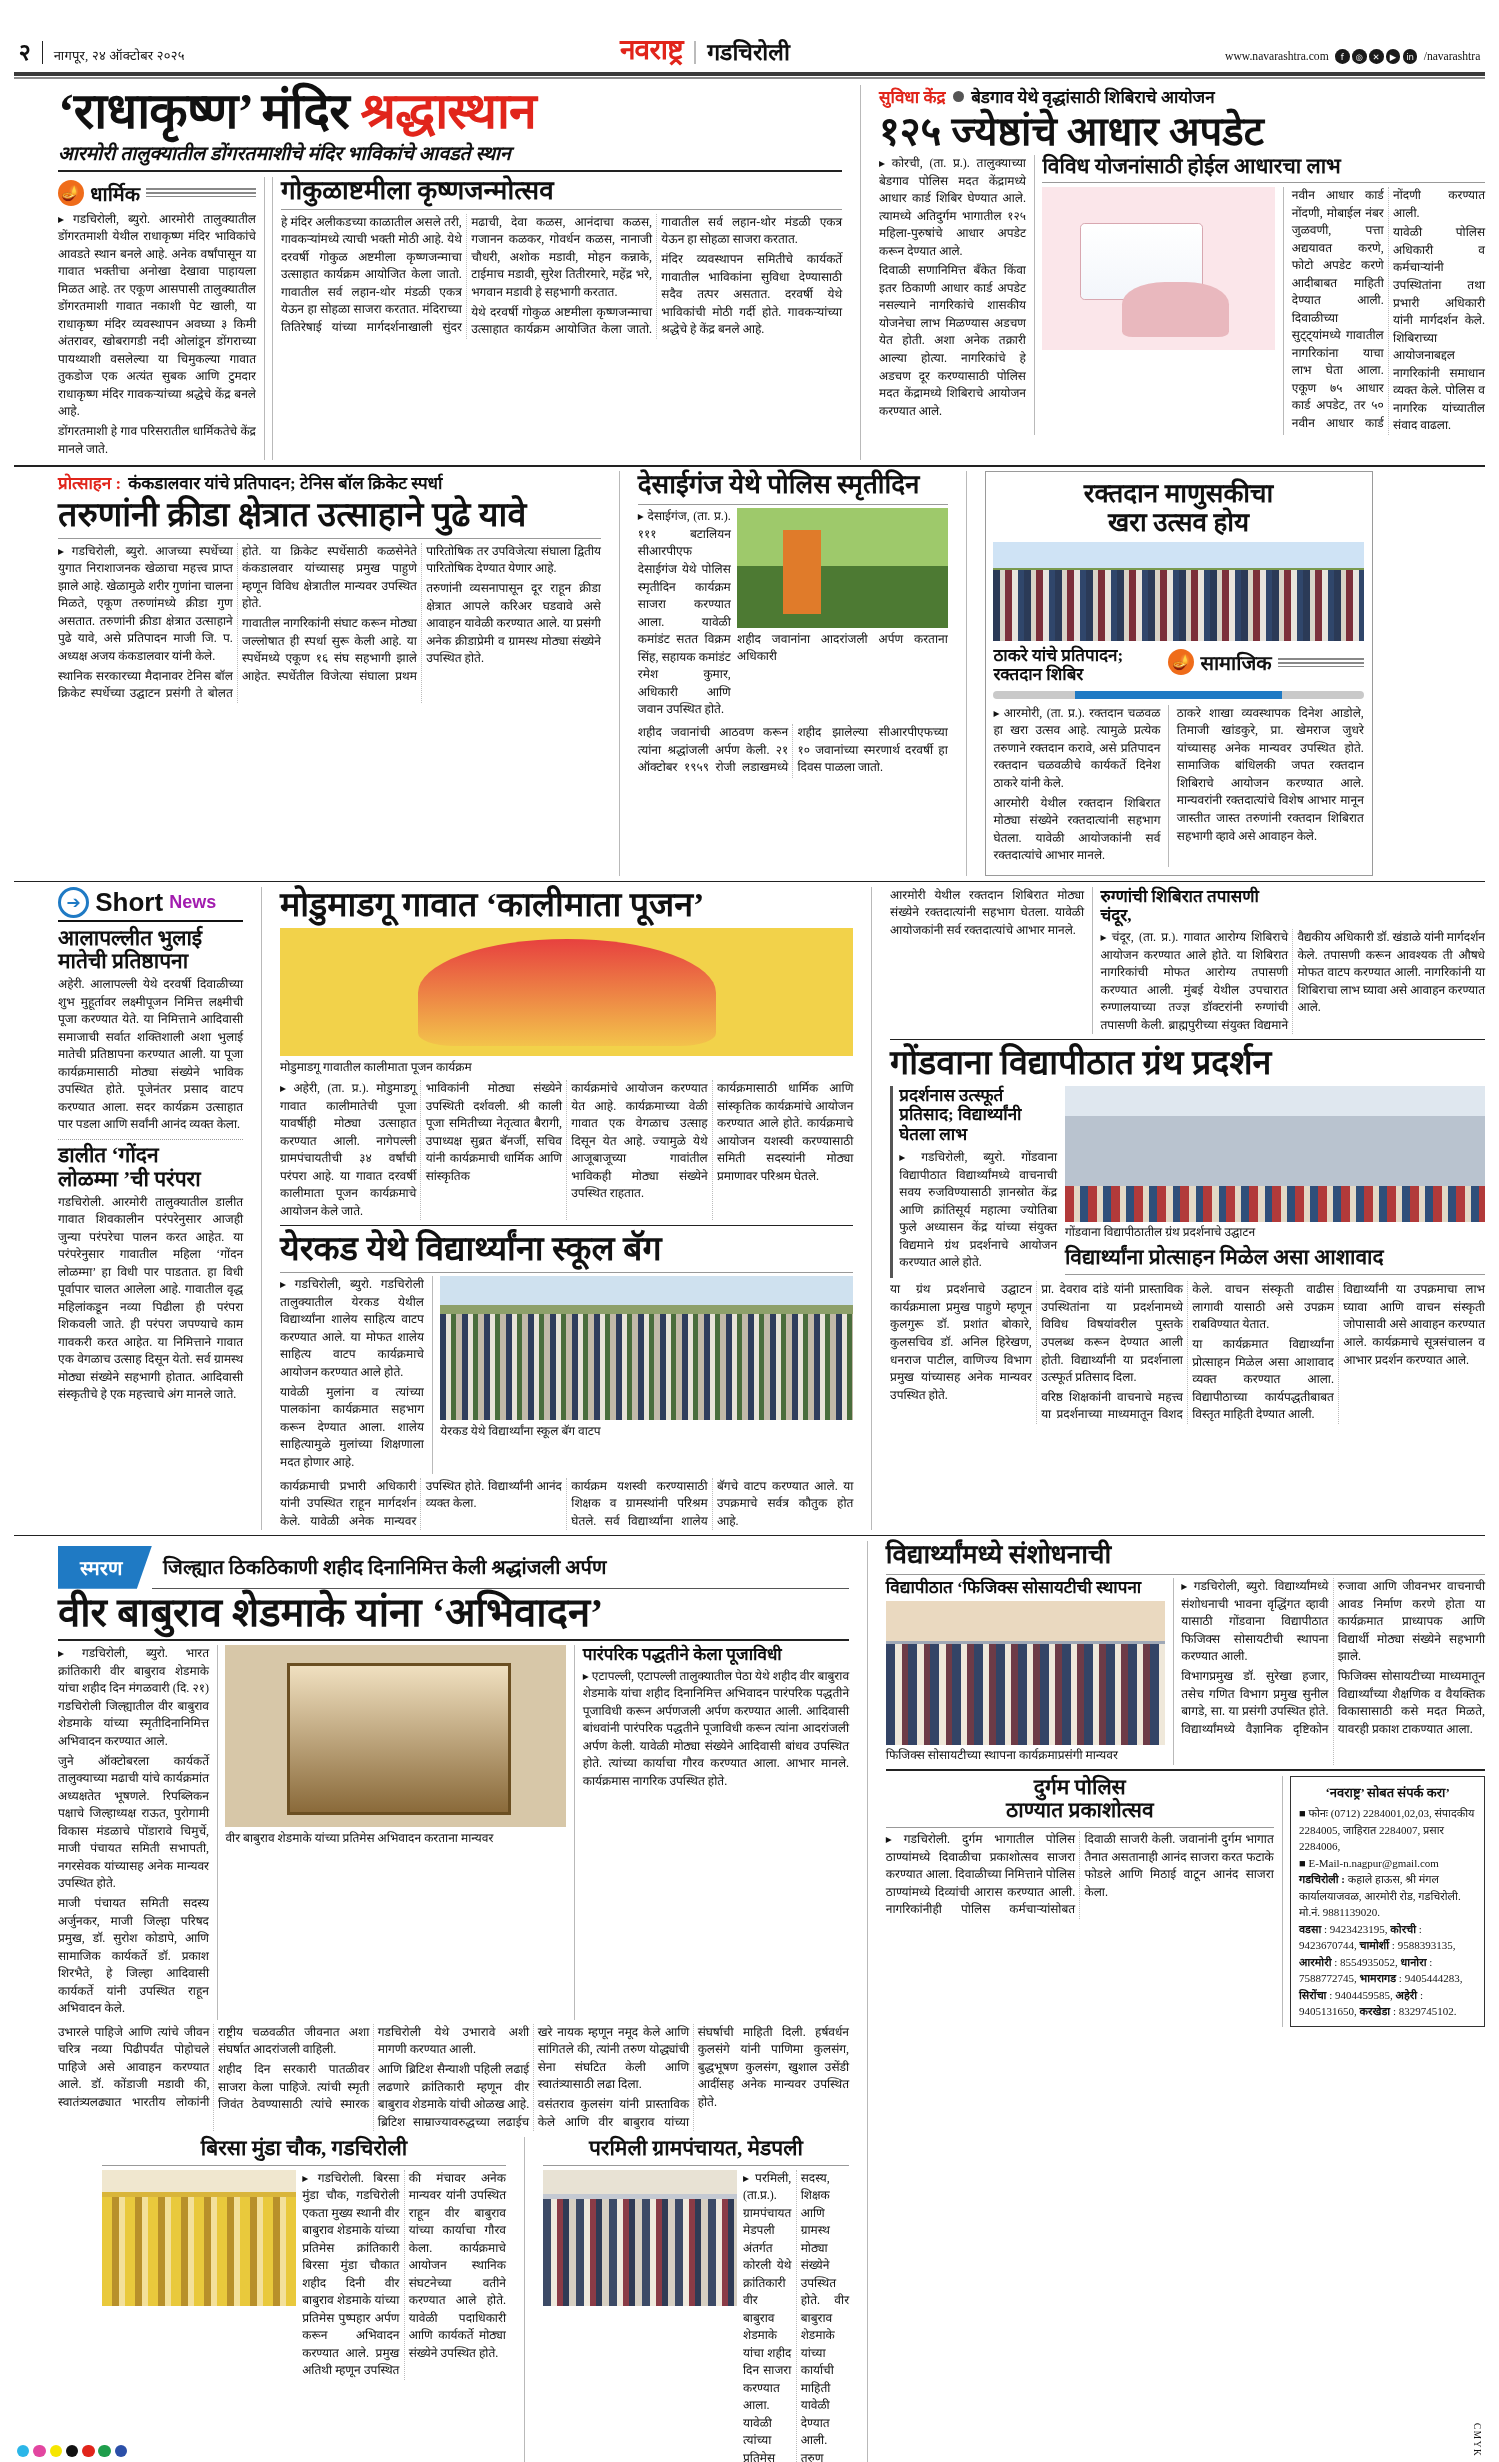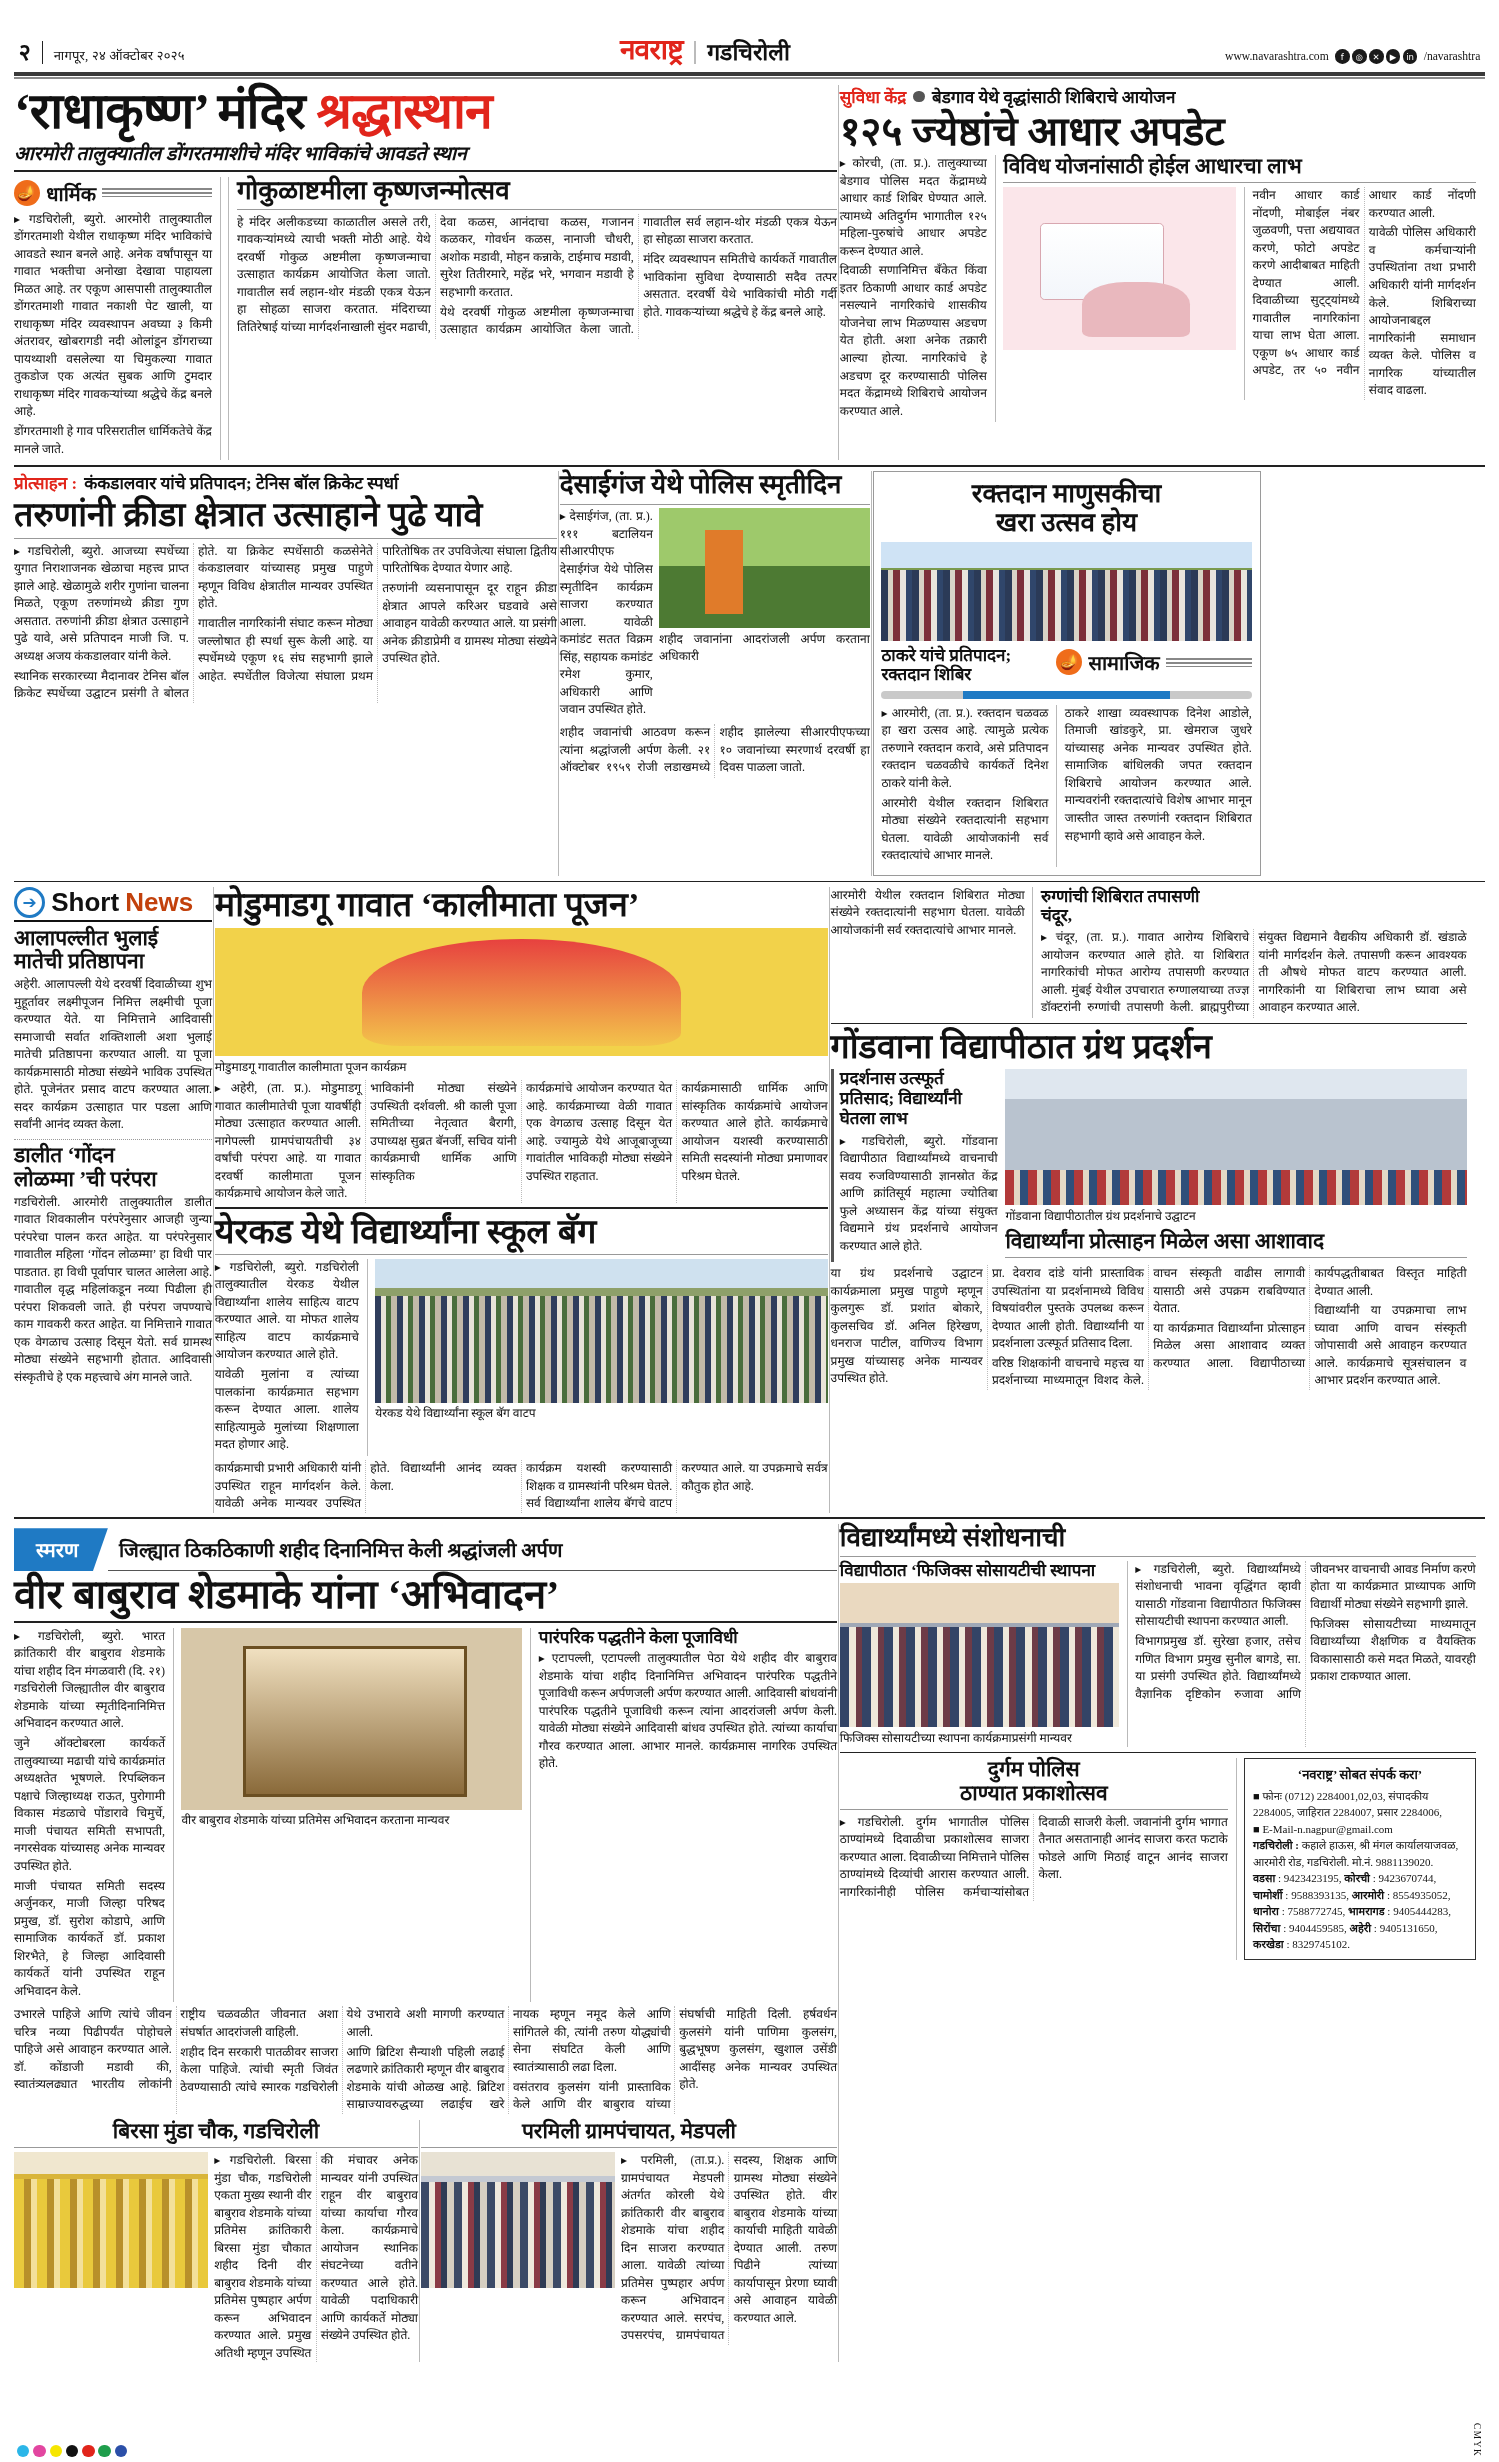--- a/index.html
+++ b/index.html
@@ -27,21 +27,21 @@
     width:14.7px;height:14.7px;border-radius:50%;background:#1a1a1a;color:#fff;
     font-size:8.5px;display:flex;align-items:center;justify-content:center;font-family:"DejaVu Sans",sans-serif;
   }
   .rule-thick { height:3.9px; background:#3a3a3a; margin:4.7px 0 1.6px; }
   .rule-thin { height:1.6px; background:#8a8a8a; margin-bottom:6.2px; }
   .hr1 { height:1.6px;background:#222;margin:4.7px 0; }
   .hr2 { height:0.8px;background:#999;margin:3.9px 0; }
   .hrdot { border-top:1.6px dotted #999; margin:4.7px 0; }
 
   
-  .cols { display:flex; gap:1px; }
+  .cols { display:flex; gap:18px;margin-left:44px; }
   .col { }
   .vline { width:0.8px; background:#b9b9b9; }
 
   
   .kicker { display:flex; align-items:center; gap:7px; font-size:17px; font-weight:bold; margin-bottom:3.1px; }
   .kicker .red { color:#e1251b; }
   .kicker .dot { width:11.6px;height:11.6px;border-radius:50%;background:#555;display:inline-block; }
   .hl-xxl { font-size:50px; font-weight:bold; line-height:1.04; letter-spacing:-0.8px; }
   .hl-xxl .red { color:#e1251b; }
   .hl-xl { font-size:40px; font-weight:bold; line-height:1.06; }
@@ -73,21 +73,21 @@
      display:flex;align-items:center;justify-content:center;padding:0 29.5px 0 22px;
      clip-path:polygon(0 0,100% 0,84% 100%,0 100%); }
   .ribbon-body { flex:1; display:flex; align-items:center; font-size:20px; font-weight:bold;
      border-bottom:1.6px solid #555; padding-left:11px; }
 
   .shortnews { display:flex; align-items:center; gap:6.2px; border-bottom:2.3px solid #111; padding-bottom:2.3px; }
   .sn-icon { width:31px;height:31px;border-radius:50%;border:3.1px solid #1f7ac4;
      display:flex;align-items:center;justify-content:center;color:#1f7ac4;font-size:17px;font-weight:bold;
      font-family:"DejaVu Sans",sans-serif; }
   .sn-a { font-size:26px; font-weight:bold; color:#111; font-family:"Liberation Sans",sans-serif; }
-  .sn-b { font-size:26px; font-weight:bold; color:#c2410c; font-family:"Liberation Sans",sans-serif; }
+  .sn-b { font-size:18px; font-weight:bold; color:#a21caf; font-family:"Liberation Sans",sans-serif; }
 
   .boxed { border:1.6px solid #9a9a9a; padding:7.8px; }
   .contactbox { border:1.6px solid #333; padding:6.2px 7.8px; font-size:11px; line-height:1.5; }
   .contactbox .ctitle { text-align:center; font-weight:bold; font-size:13px; margin-bottom:3.1px; }
   .contactbox .sq::before { content:"\25A0\00a0"; }
   .contactbox b { font-weight:bold; }
 
   .blue-bar { height:7.8px; margin:6.2px 0; background:
      linear-gradient(90deg,#c9c9c9 0 22%, #1f7ac4 22% 78%, #c9c9c9 78% 100%); border-radius:3.9px;}
 

